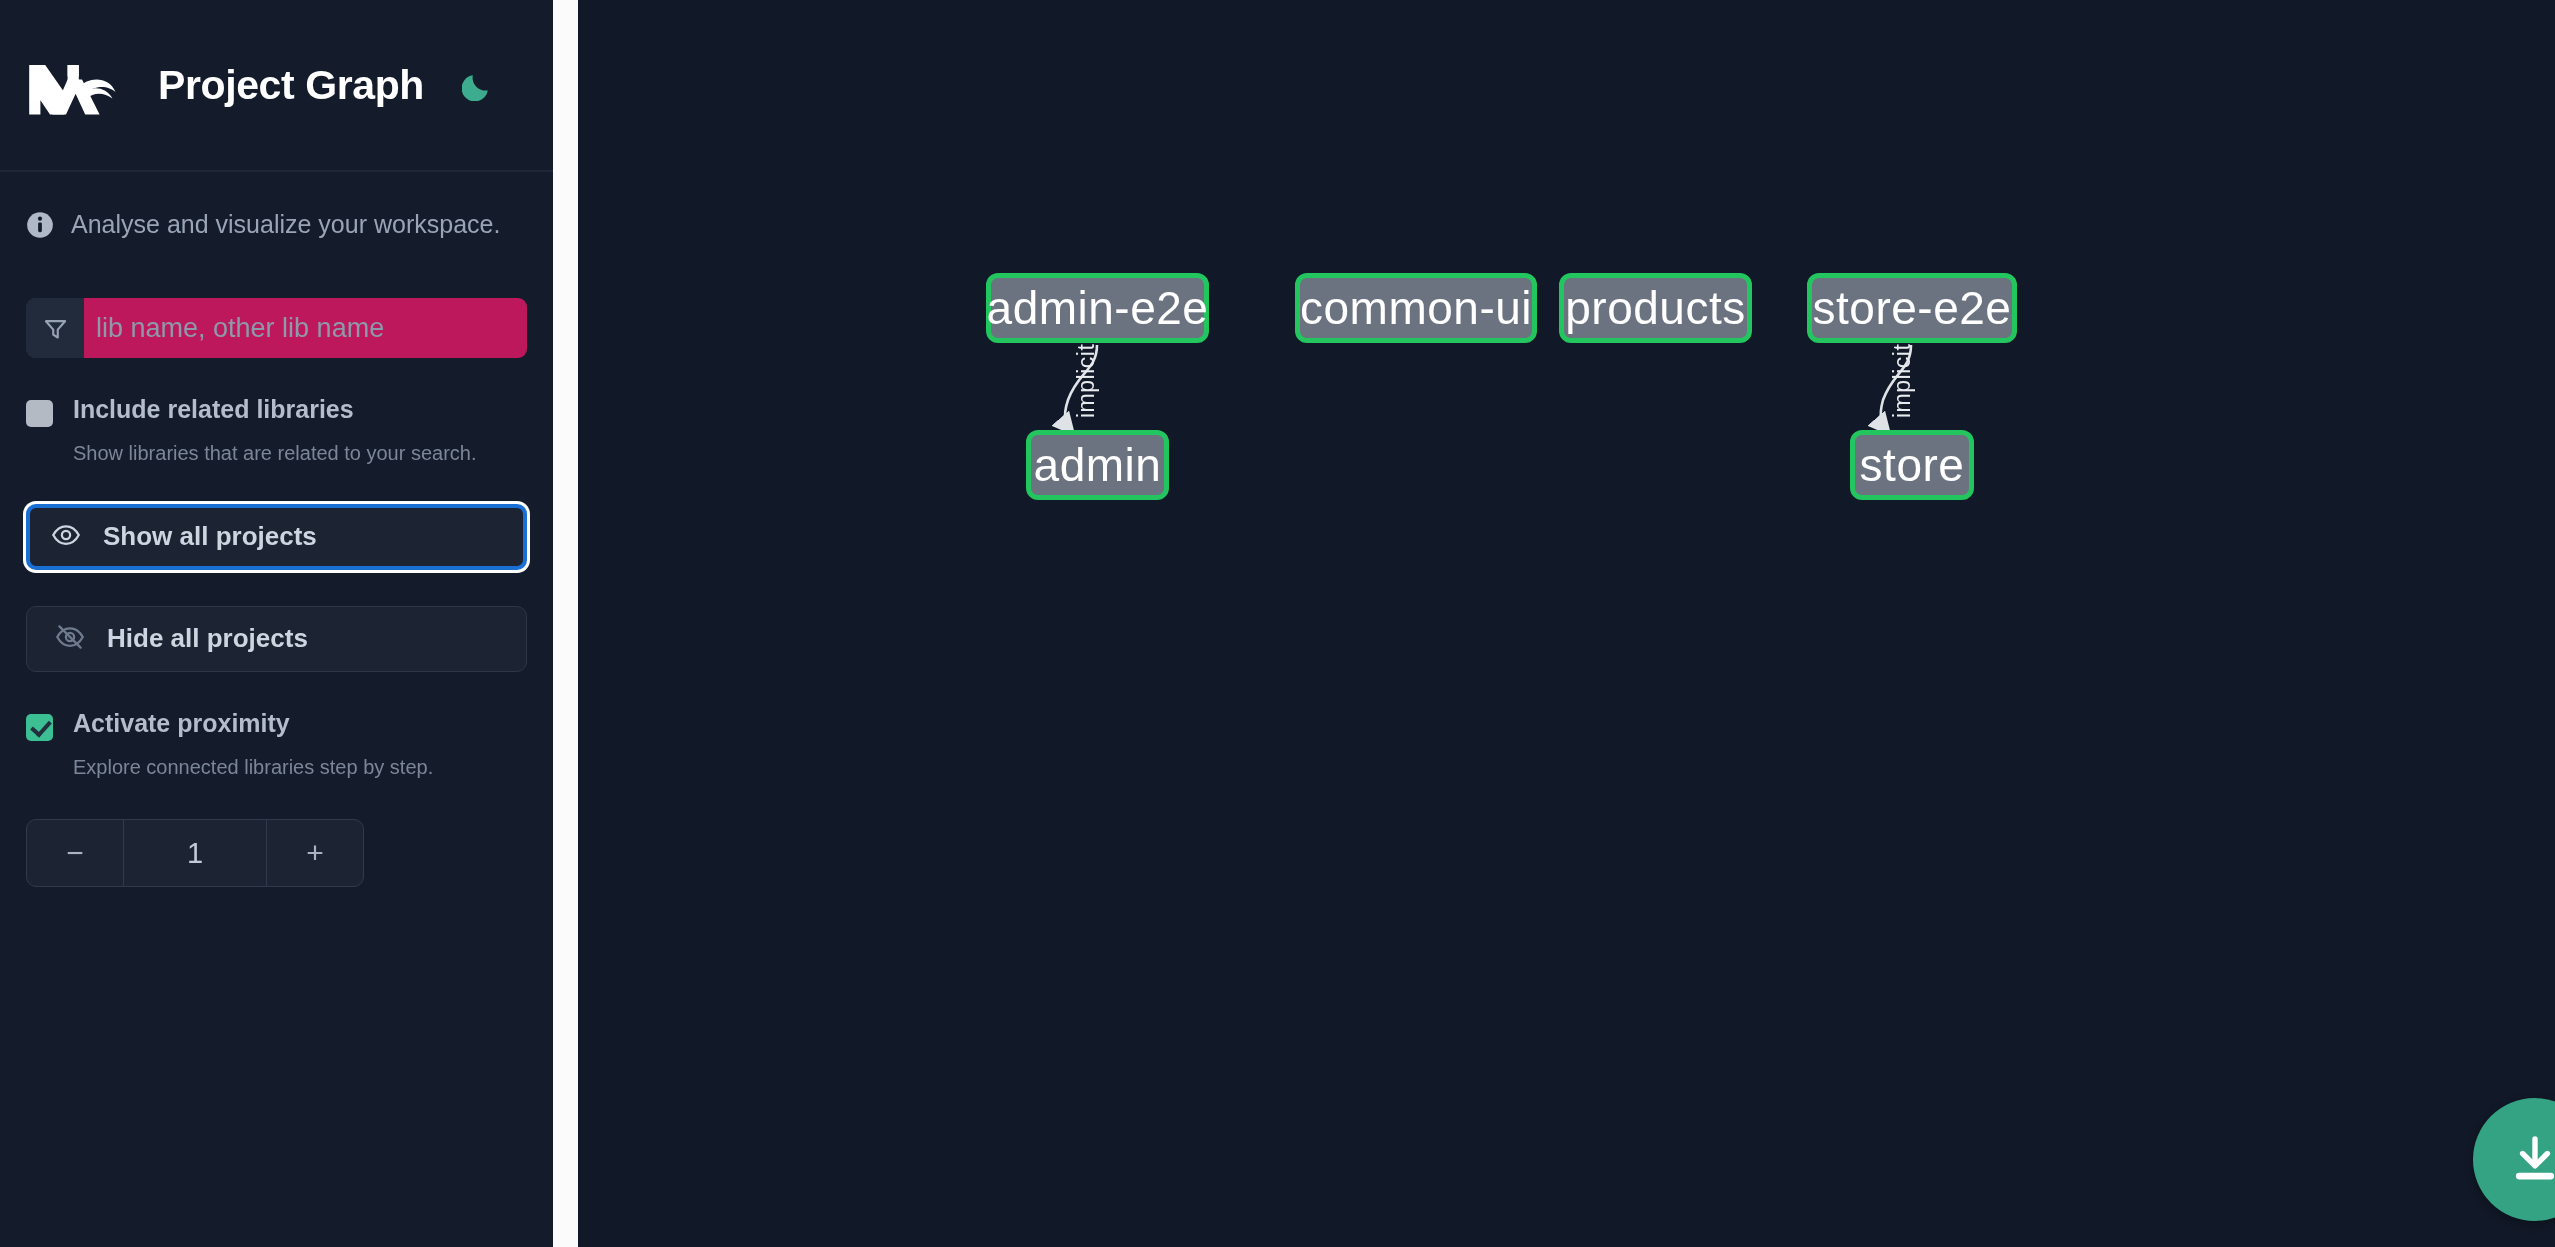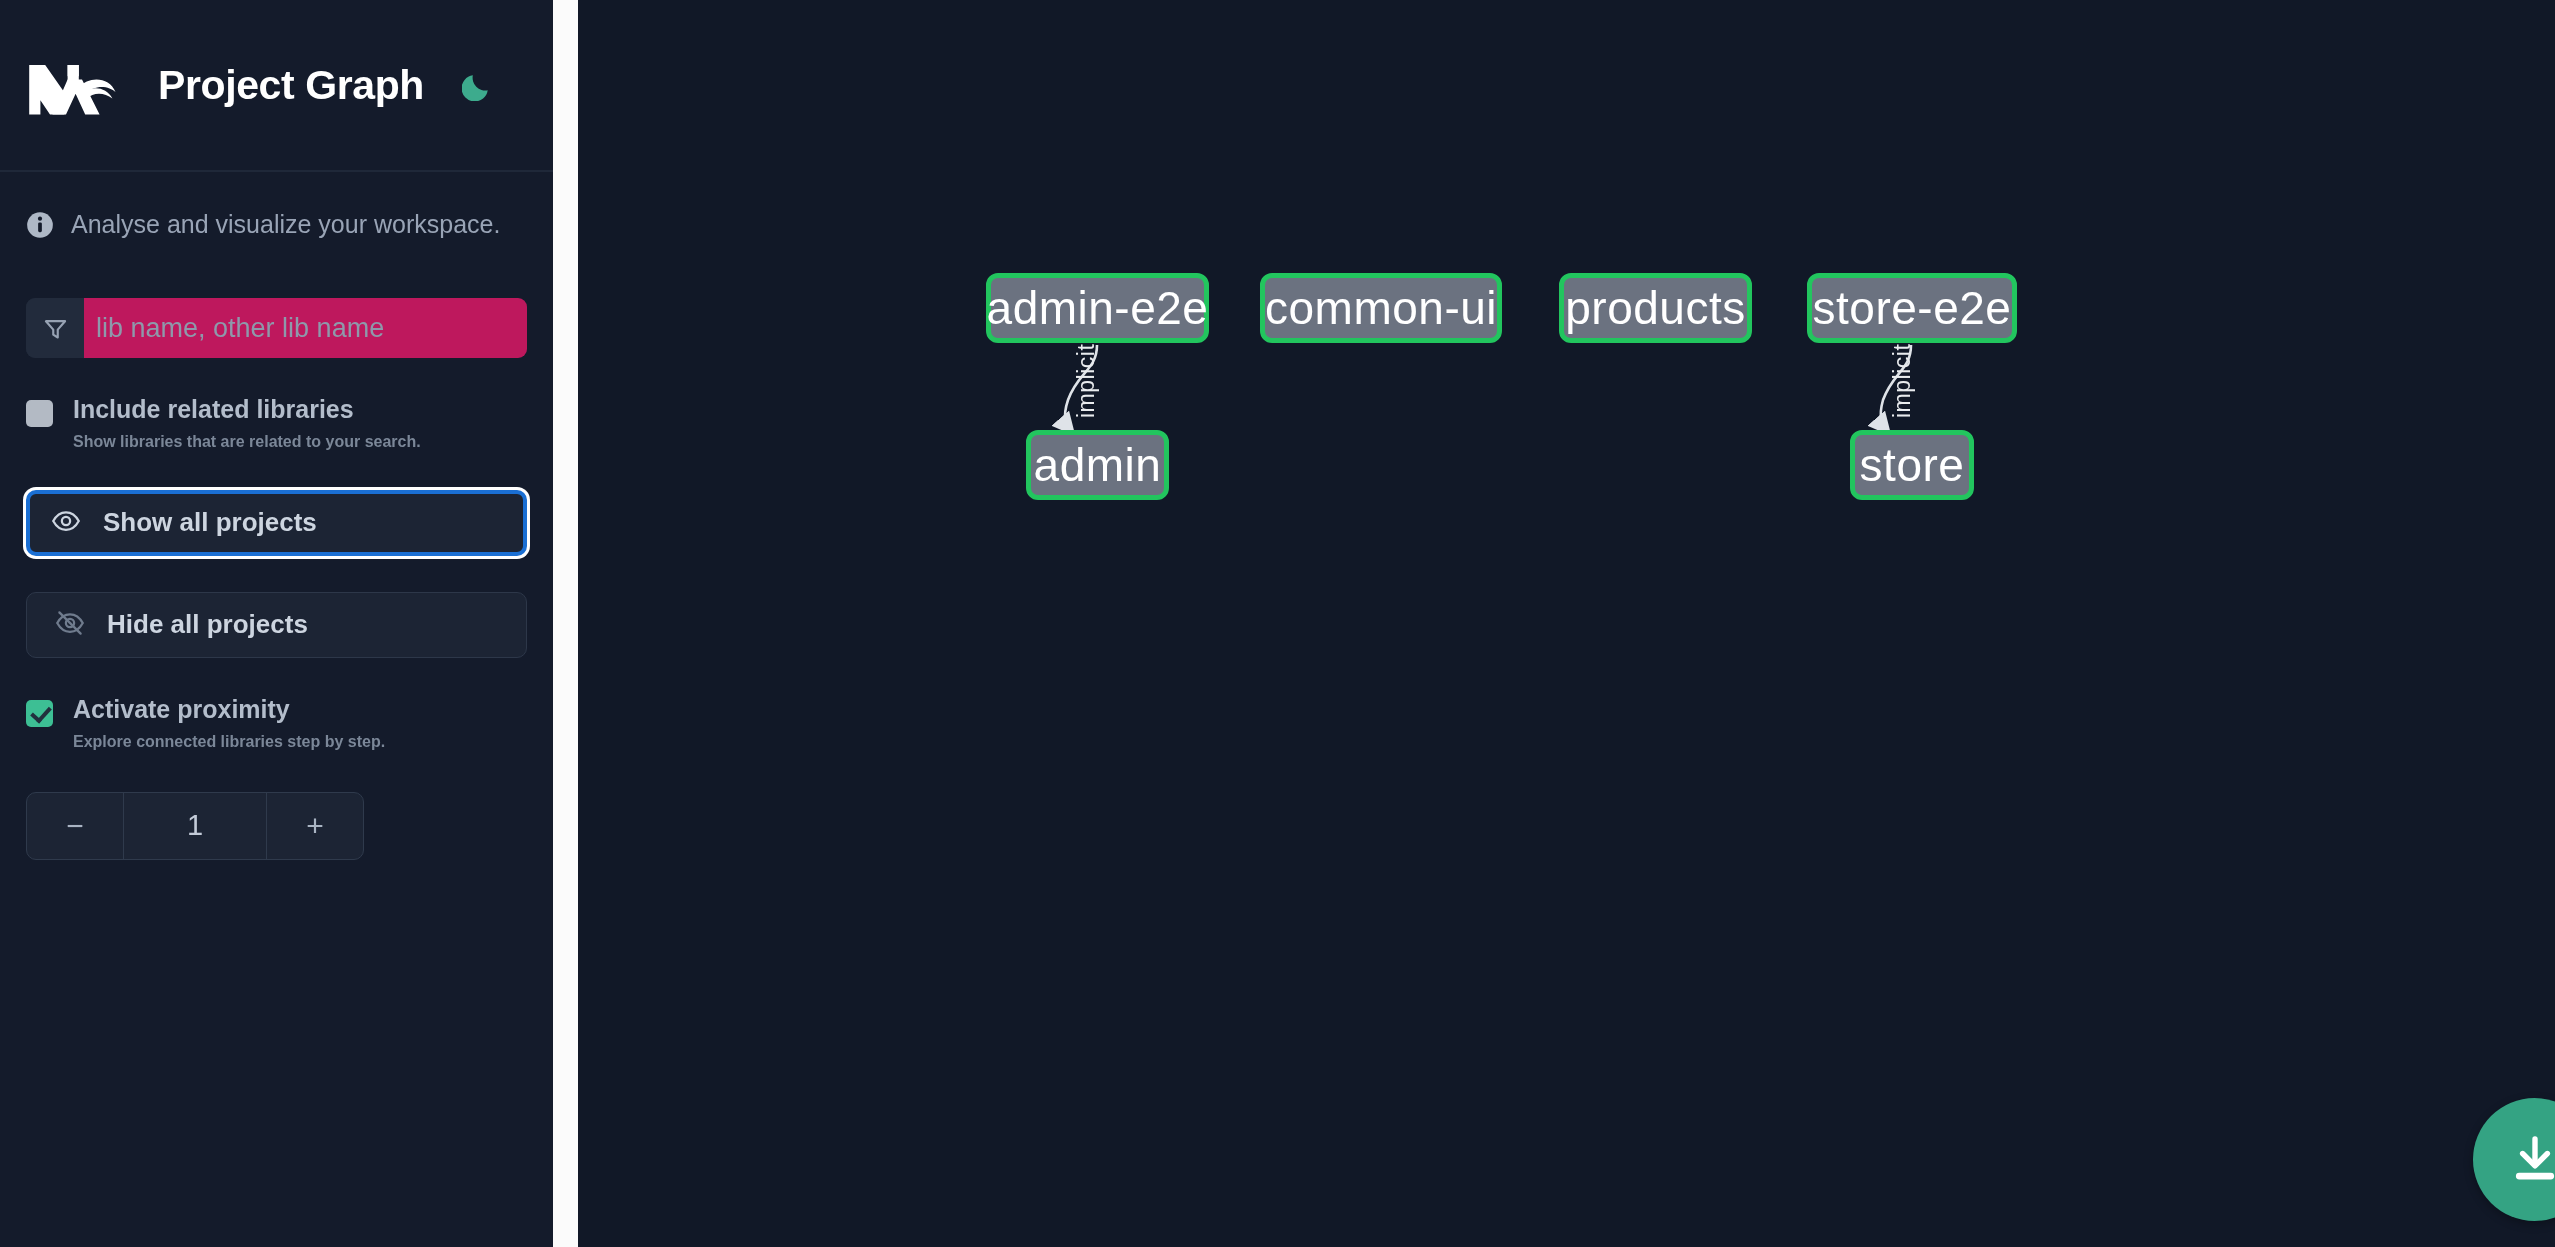--- a/index.html
+++ b/index.html
@@ -120,26 +120,25 @@
     transform: rotate(42deg);
   }
   .check-texts { flex: 1 1 auto; }
   .check-title {
     font-size: 25px;
     font-weight: 700;
     color: #b3bdcb;
     line-height: 1.25;
   }
   .check-desc {
-    font-size: 16px;
+    font-size: 20px;
     color: #7b8798;
     line-height: 1.42;
-    margin-top: 6px;
+    margin-top: 14px;
     max-width: 470px;
-    font-weight: bold;
   }
 
   
   .btn {
     display: flex;
     align-items: center;
     gap: 22px;
     height: 66px;
     margin-top: 36px;
     padding-left: 28px;
@@ -360,21 +359,21 @@
         </marker>
       </defs>
       <path d="M519 345 C 519 370, 500 372, 490 400 C 484 418, 488 425, 494 432" stroke="#dfe3e8" stroke-width="2.6" fill="none" marker-end="url(#arrowhead)"></path>
       <path d="M1333 345 C 1333 370, 1315 372, 1305 400 C 1300 418, 1304 425, 1310 432" stroke="#dfe3e8" stroke-width="2.6" fill="none" marker-end="url(#arrowhead)"></path>
     </svg>
 
     <div class="edge-label" style="left:495px; top:418px;">implicit</div>
     <div class="edge-label" style="left:1311px; top:418px;">implicit</div>
 
     <div class="node" style="left:408px; top:273px; width:223px; height:70px;">admin-e2e</div>
-    <div class="node" style="left:682px; top:273px; width:242px; height:70px;">common-ui</div>
+    <div class="node" style="left:717px; top:273px; width:242px; height:70px;">common-ui</div>
     <div class="node" style="left:981px; top:273px; width:193px; height:70px;">products</div>
     <div class="node" style="left:1229px; top:273px; width:210px; height:70px;">store-e2e</div>
     <div class="node" style="left:448px; top:430px; width:143px; height:70px;">admin</div>
     <div class="node" style="left:1272px; top:430px; width:124px; height:70px;">store</div>
 
     <div class="fab">
       <span>
         <svg viewBox="0 0 24 24" width="54" height="54" fill="none" stroke="#ffffff" stroke-width="2.4" stroke-linecap="round" stroke-linejoin="round">
           <line x1="12" y1="3.5" x2="12" y2="15"></line>
           <polyline points="6.5,10 12,15.5 17.5,10"></polyline>

